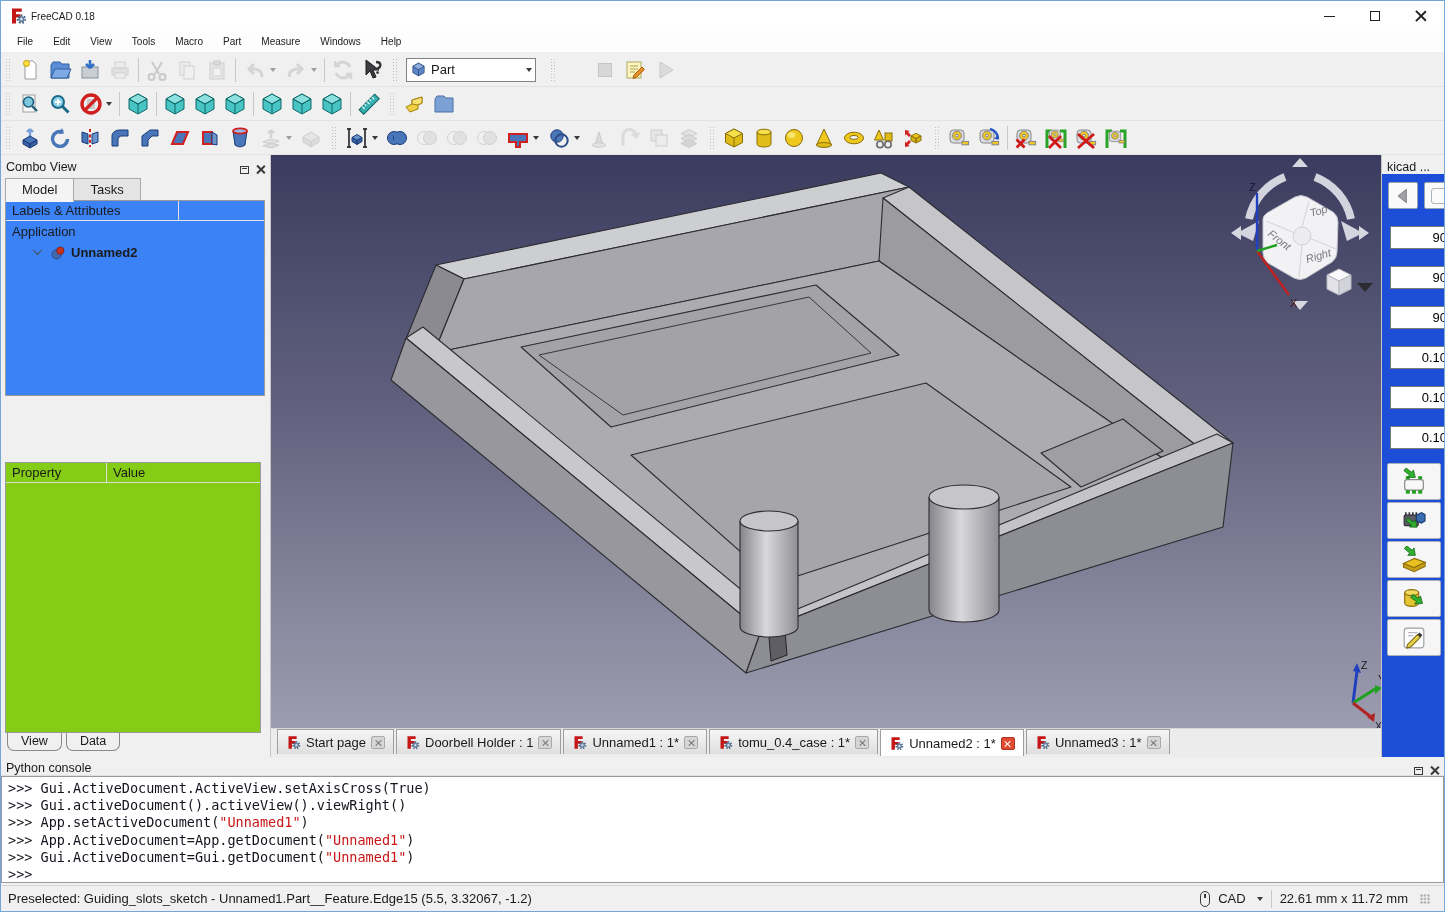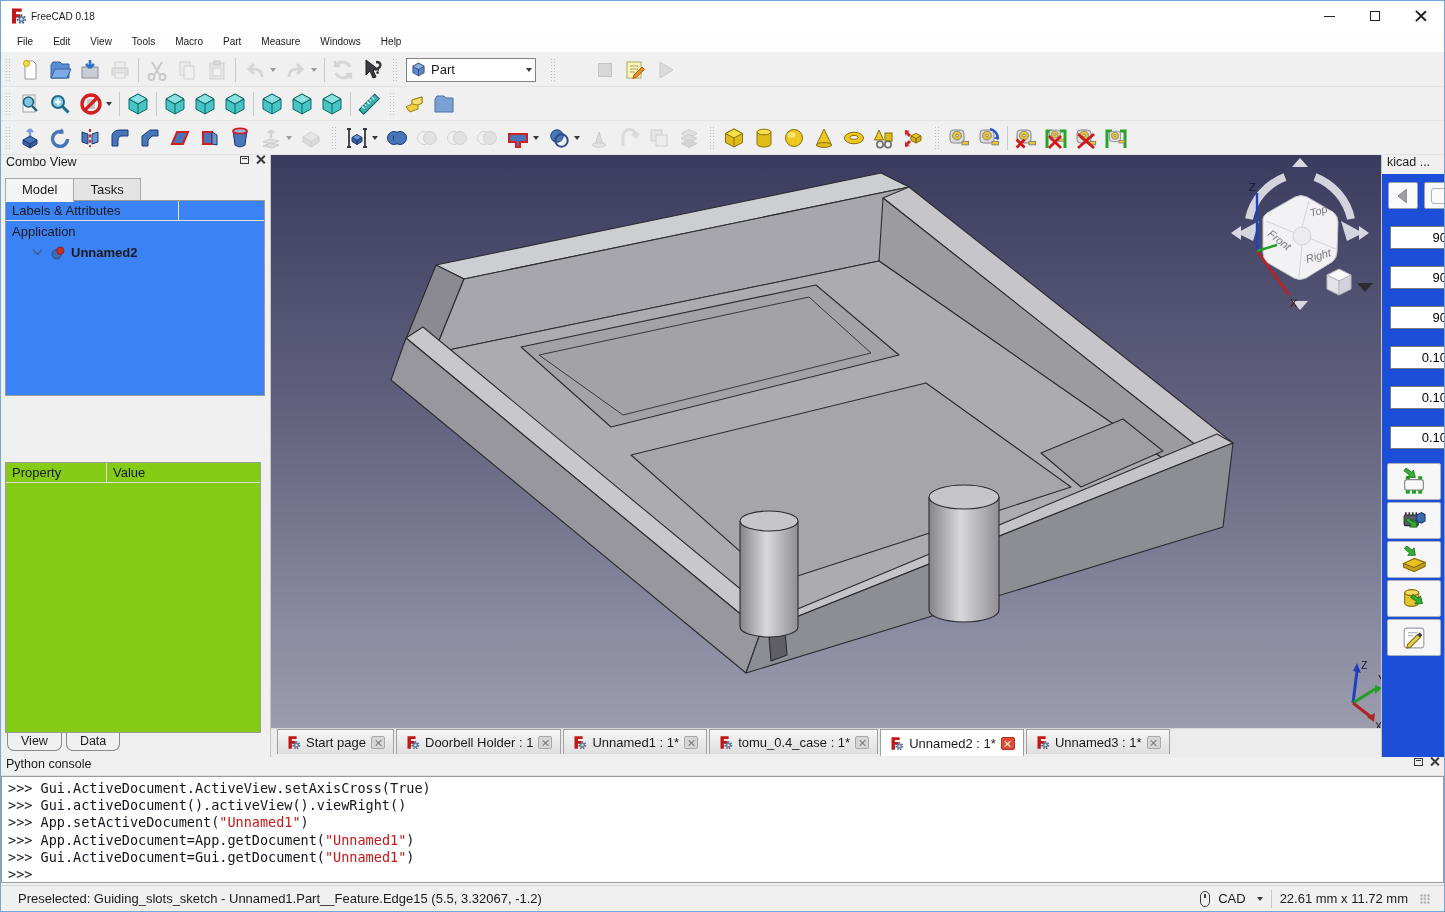--- a/index.html
+++ b/index.html
@@ -28,21 +28,21 @@
   .tbtn svg{width:24px;height:24px}
   .tbtn.dd{width:41px}
   .arrow-down{width:0;height:0;border-left:3.5px solid transparent;border-right:3.5px solid transparent;border-top:4.5px solid #3a3a3a;margin-left:3px}
   .dis{filter:grayscale(1) opacity(.45)}
   .sep{width:1px;height:24px;background:#c9c9c9;margin:0 3px}
   #wb-combo{width:130px;height:24px;border:1px solid #828282;background:#fff;display:flex;align-items:center;padding:0 3px;margin:0 10px 0 4px}
   #wb-combo svg{width:17px;height:17px}
   #wb-combo .wbtext{margin-left:4px;flex:1;font-size:13px}
   
   #left-dock{position:absolute;left:0;top:154px;width:270px;height:602px;background:#f0f0f0;border-right:1px solid #c6c6c6}
-  .dock-title{height:19px;display:flex;align-items:flex-start;padding:0 5px;font-size:12.5px;background:#f0f0f0}
+  .dock-title{height:19px;display:flex;align-items:flex-end;padding:0 5px;font-size:12.5px;background:#f0f0f0}
   .dock-icons{margin-left:auto;display:flex;gap:7px;align-items:center}
   .float-ico{width:9px;height:8px;border:1px solid #3a3a3a;position:relative;background:#f0f0f0}
   .float-ico::before{content:"";position:absolute;left:1px;top:1px;width:5px;height:1.5px;background:#3a3a3a}
   .x-ico{width:9px;height:9px;position:relative}
   .x-ico::before,.x-ico::after{content:"";position:absolute;left:4px;top:-1px;width:1.5px;height:11px;background:#3a3a3a}
   .x-ico::before{transform:rotate(45deg)}.x-ico::after{transform:rotate(-45deg)}
   #cv-tabs{display:flex;padding-left:4px;margin-top:4px}
   .cv-tab{padding:3px 16px 4px;border:1px solid #a8a8a8;background:#e4e4e4;font-size:13px;margin-right:-1px}
   .cv-tab.active{background:#f4f4f4;border-bottom-color:#f4f4f4;position:relative;z-index:2}
   #tree-box{position:absolute;left:4px;top:45px;width:260px;height:196px;background:#3b82f6;border:1px solid #9a9a9a}
@@ -83,21 +83,21 @@
   .tclose.hot::before,.tclose.hot::after{background:#fff}
   
   #console{position:absolute;left:0;top:756px;width:1443px;height:128px}
   #console .dock-title{border-bottom:1px solid #e0e0e0}
   #console-body{height:107px;background:#fff;border:1px solid #9a9a9a;padding:3px 6px;overflow:hidden}
   .pyline{white-space:pre;font:13.5px "DejaVu Sans Mono",monospace;line-height:17.2px}
   .seg-code{color:#14141e}
   .seg-string{color:#c81616}
   
   #statusbar{position:absolute;left:0;top:884px;width:1443px;height:26px;background:#f0f0f0;border-top:1px solid #d6d6d6;display:flex;align-items:center;font-size:13px}
-  #status-msg{margin-left:17px}
+  #status-msg{margin-left:7px}
   #status-right{margin-left:auto;display:flex;align-items:center;gap:8px;padding-right:14px}
   .mouse-ico{width:10px;height:16px;border:1.6px solid #3a3a3a;border-radius:5px;position:relative}
   .mouse-ico::after{content:"";position:absolute;left:3.2px;top:2px;width:1.6px;height:4px;background:#3a3a3a}
   .sb-div{width:1px;height:18px;background:#c8c8c8}
   .sb-grip{width:10px;height:10px;margin-left:4px;
     background:radial-gradient(circle at 1.5px 1.5px,#b0b0b0 1.2px,transparent 1.3px) 0 0/3.5px 3.5px}
   text{font-family:"Liberation Sans",sans-serif}
 </style>
 </head>
 <body>

